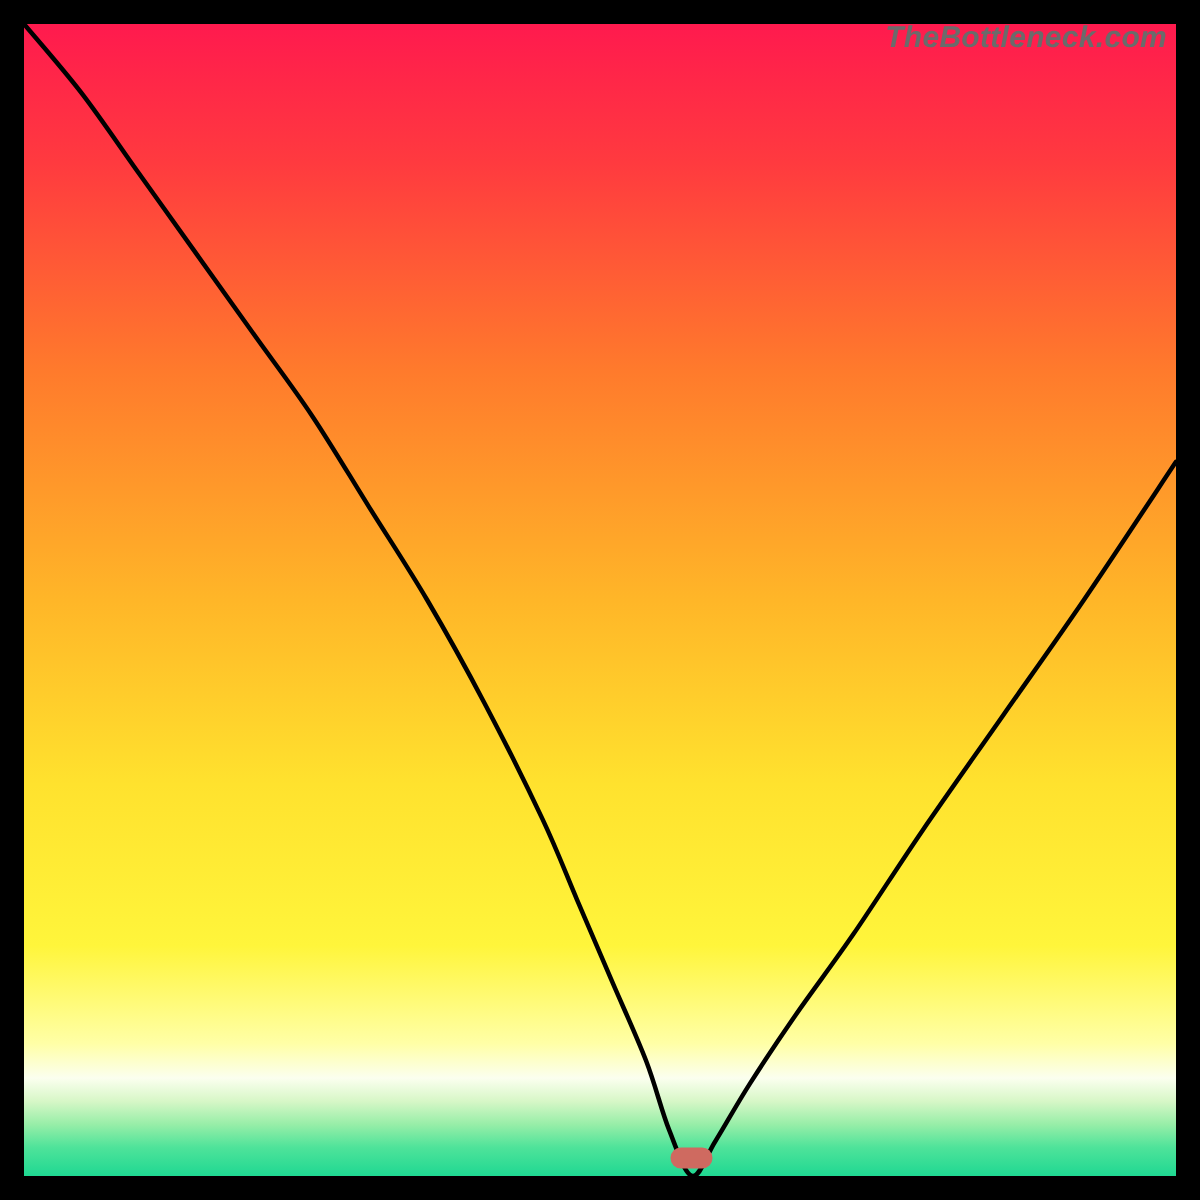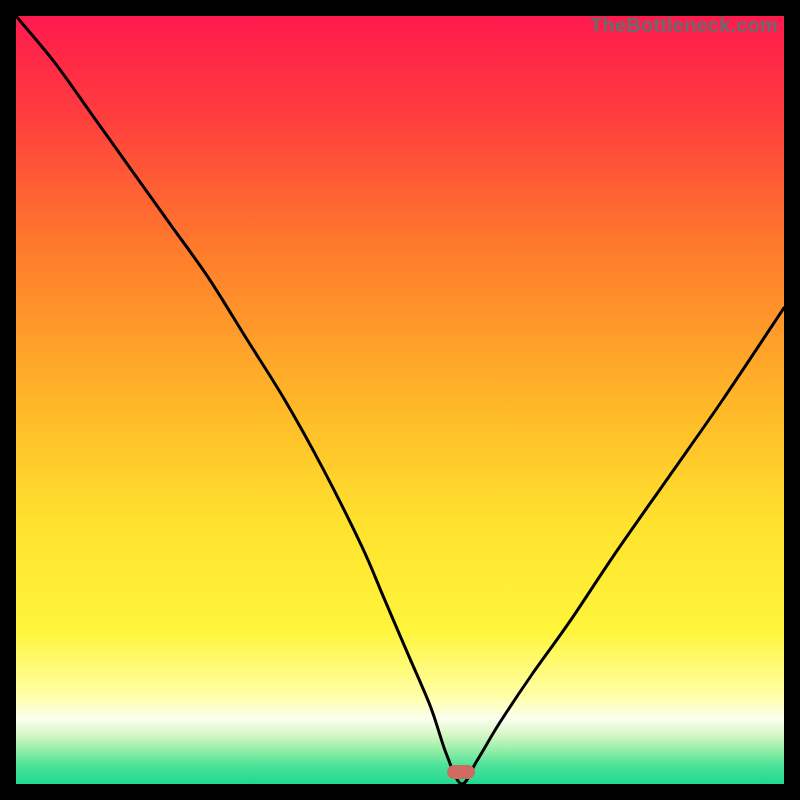--- a/index.html
+++ b/index.html
@@ -8,20 +8,21 @@
     width: 800px;
     height: 800px;
     background: #000;
     overflow: hidden;
   }
   .frame {
     position: relative;
     width: 800px;
     height: 716px;
     background: #000;
+    font-style: italic;
   }
   .plot-area {
     position: absolute;
     left: 16px;
     top: 16px;
     width: 768px;
     height: 768px;
   }
   .gradient-bg {
     position: absolute;

